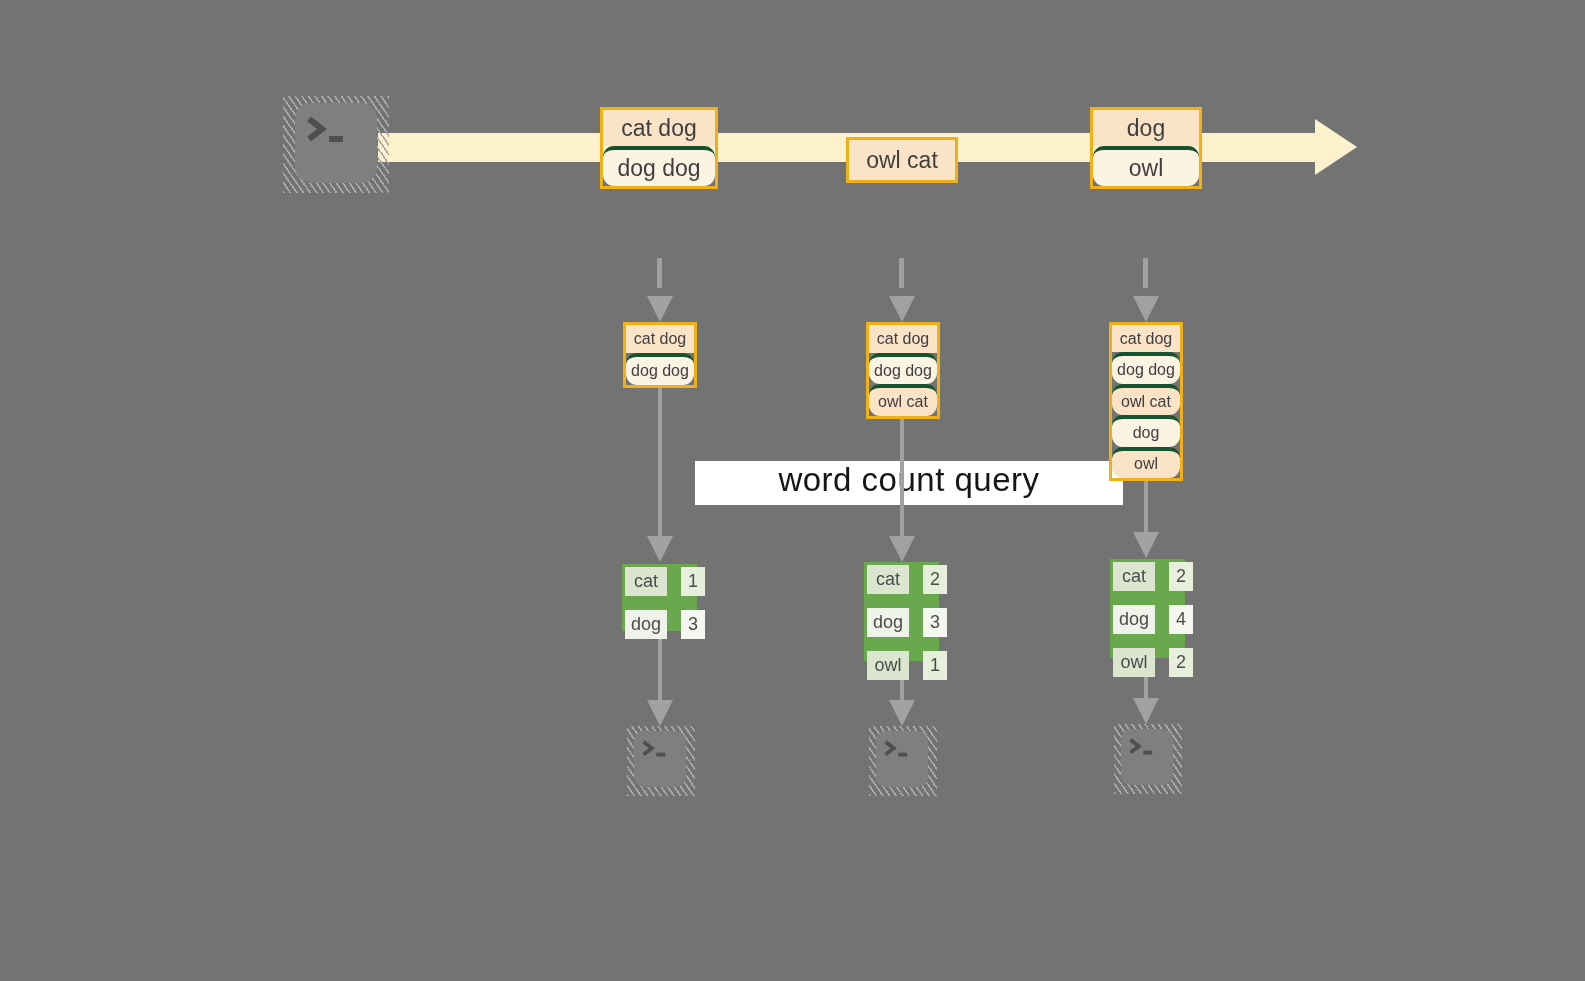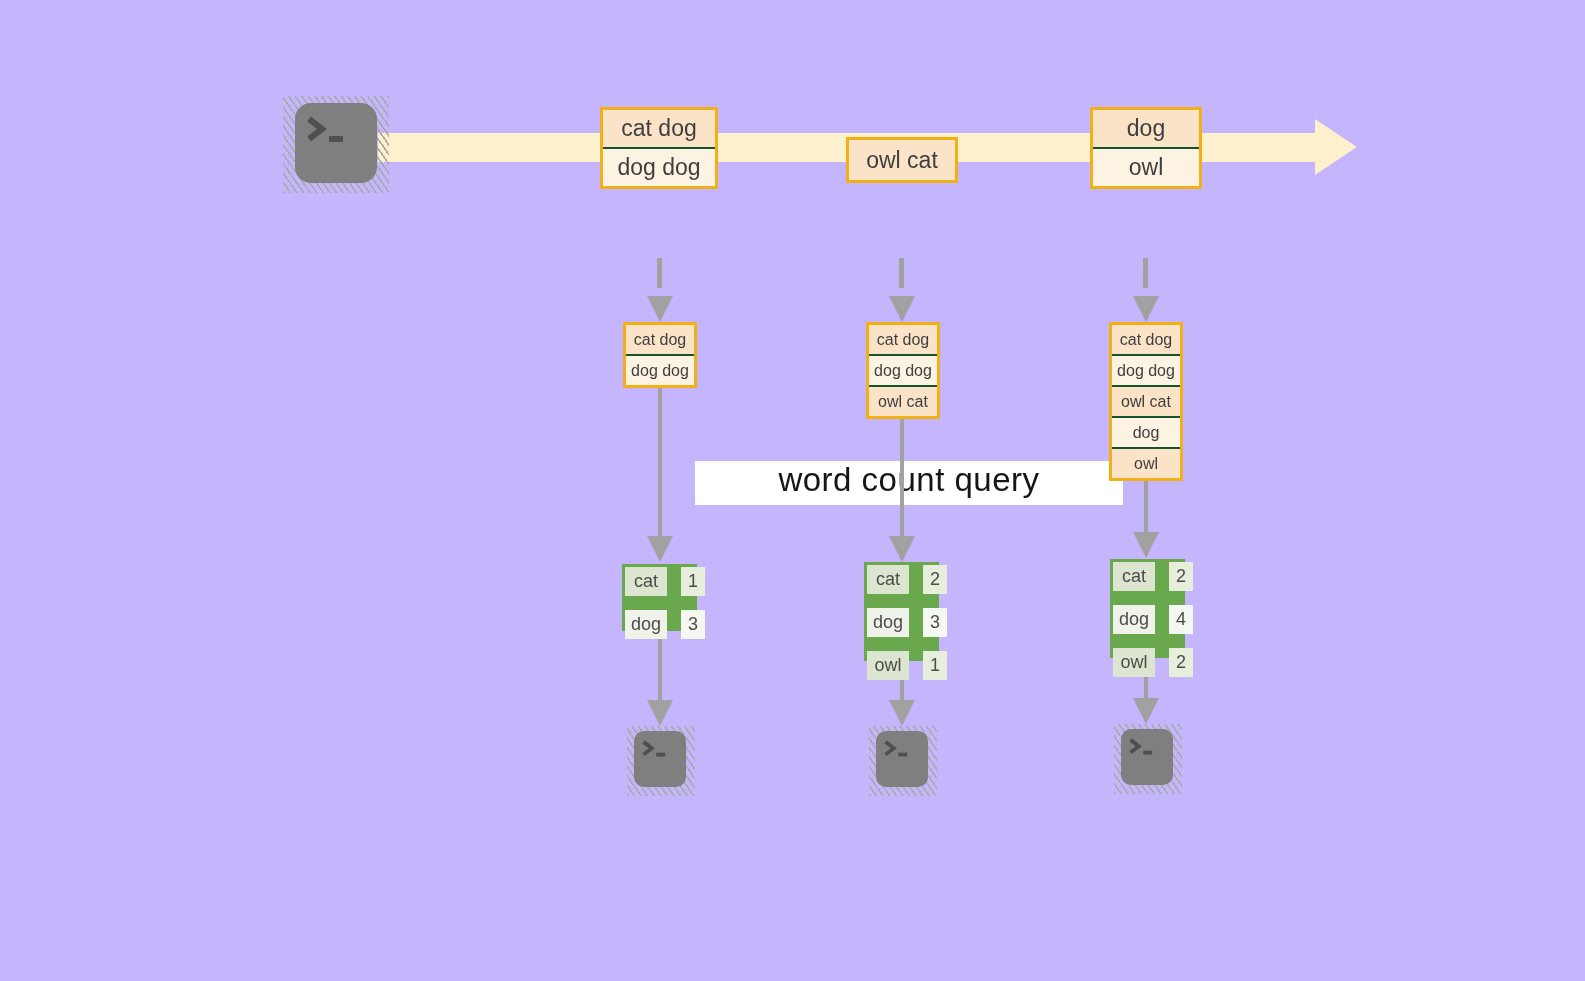--- a/index.html
+++ b/index.html
@@ -1,18 +1,18 @@
 <!DOCTYPE html>
 <html><head>
 <meta charset="utf-8">
 <style>
   html,body { margin:0; padding:0; background:#000; }
   .stage {
     position:relative; width:1585px; height:981px;
-    background:#c4b5fd; overflow:hidden;
+    background:#737373; overflow:hidden;
     font-family:"Liberation Sans", sans-serif;
   }
   .abs { position:absolute; }
 
   
   .band { background:#fdf1cd; z-index:1; }
   .ah-right {
     width:0; height:0; z-index:1;
     border-top:28px solid transparent;
     border-bottom:28px solid transparent;
@@ -23,21 +23,21 @@
   .obox {
     box-sizing:border-box; border:3px solid #f0b016; z-index:2;
     display:flex; flex-direction:column;
   }
   .obox .row {
     flex:1; display:flex; align-items:center; justify-content:center;
     color:#3f3f3f; white-space:nowrap;
   }
   .obox .row:nth-child(odd)  { background:#fbe3c8; }
   .obox .row:nth-child(even) { background:#fdf3e3; }
-  .obox .row + .row { border-top:2px solid #14532d; }
+  .obox .row + .row { border-top:4px solid #14532d;border-radius:11px; }
   .obox.big .row { font-size:23px; }
   .obox.small { z-index:5; }
   .obox.small .row { font-size:16px; }
 
   
   .vline { width:4px; background:#a1a1a1; z-index:4; }
   .dash  { width:5px; height:30px; background:#a1a1a1; z-index:4; }
   .ah-down {
     width:0; height:0; z-index:4;
     border-left:13px solid transparent;

